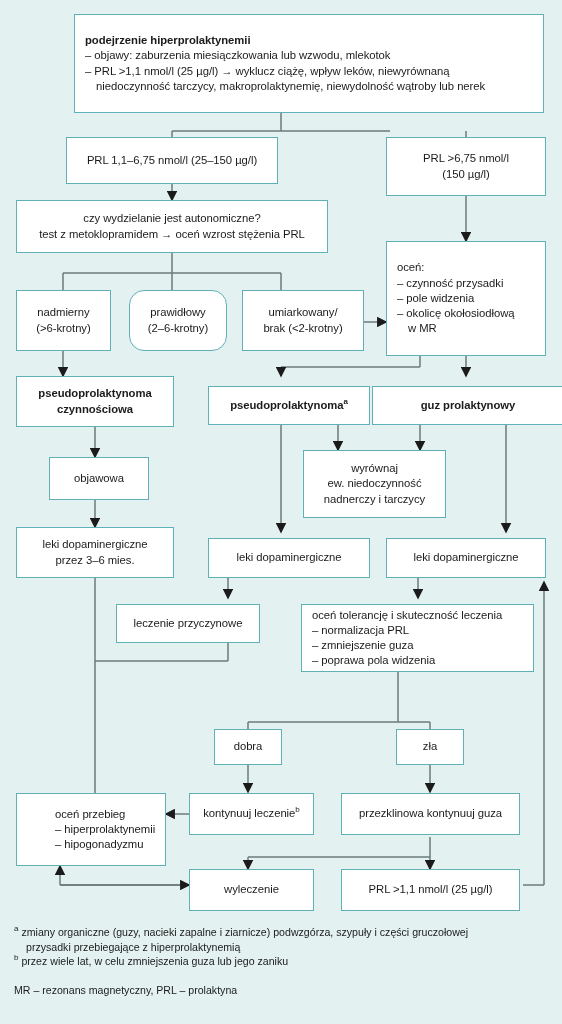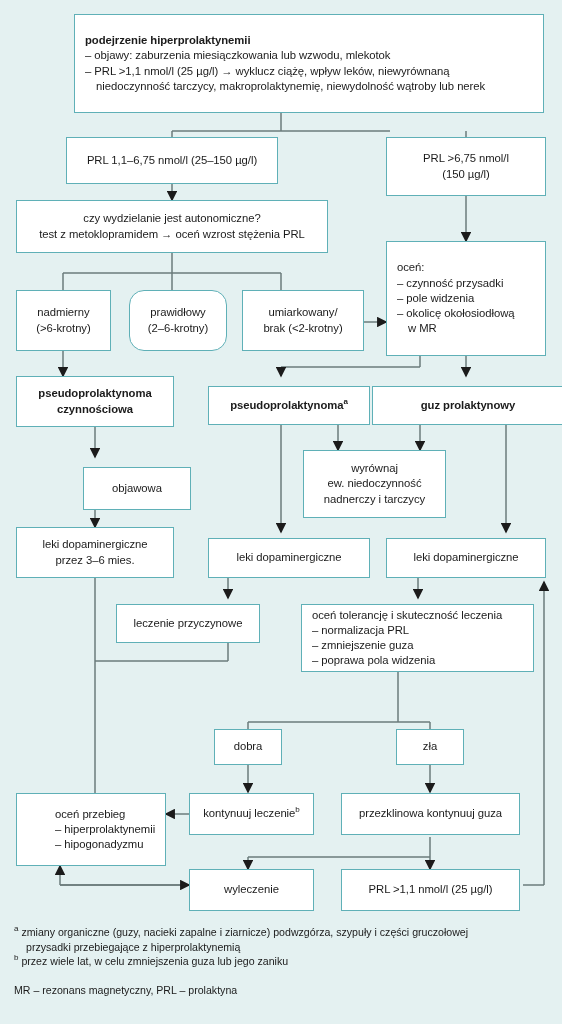--- a/index.html
+++ b/index.html
@@ -239,21 +239,21 @@
       <span class="ln bold"><span>pseudoprolaktynoma</span><sup>a</sup></span>
     </div>
   </div>
 
   <div class="box ctr" style="left:372px; top:386px; width:192px; height:39px;">
     <div class="pad">
       <span class="ln bold">guz prolaktynowy</span>
     </div>
   </div>
 
-  <div class="box ctr" style="left:49px; top:467px; width:108px; height:43px;margin-left:34px;">
+  <div class="box ctr" style="left:49px; top:457px; width:100px; height:43px;">
     <div class="pad">
       <span class="ln">objawowa</span>
     </div>
   </div>
 
   <div class="box ctr" style="left:303px; top:450px; width:143px; height:68px;">
     <div class="pad">
       <span class="ln">wyrównaj</span>
       <span class="ln">ew. niedoczynność</span>
       <span class="ln">nadnerczy i tarczycy</span>

